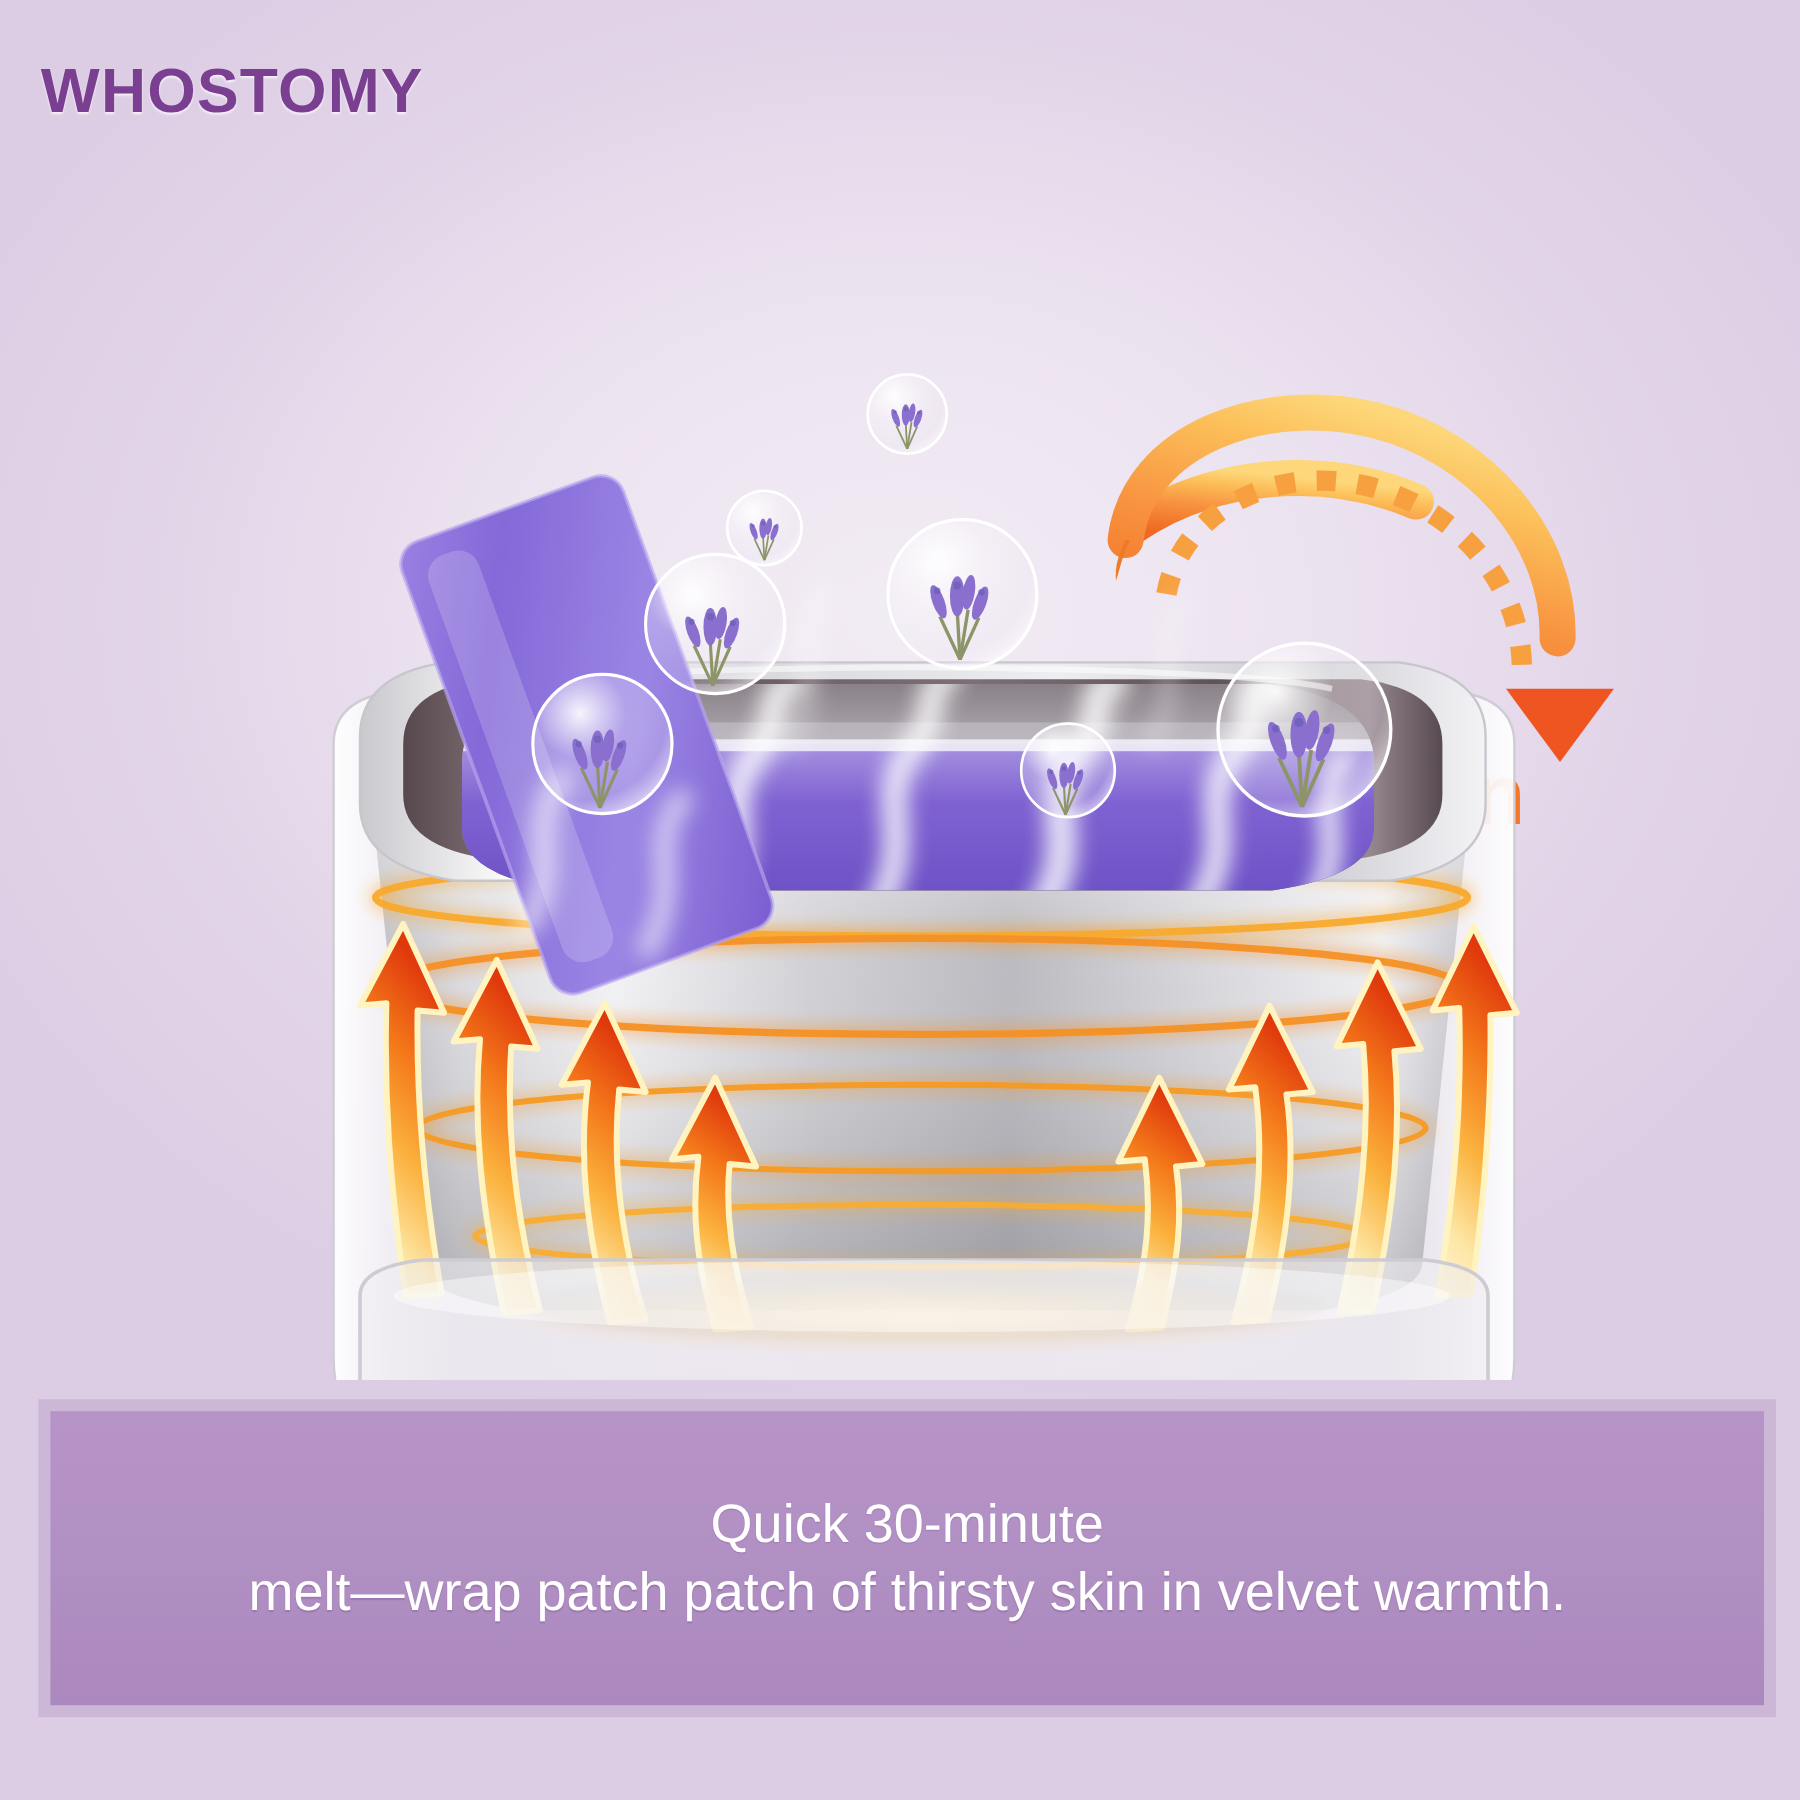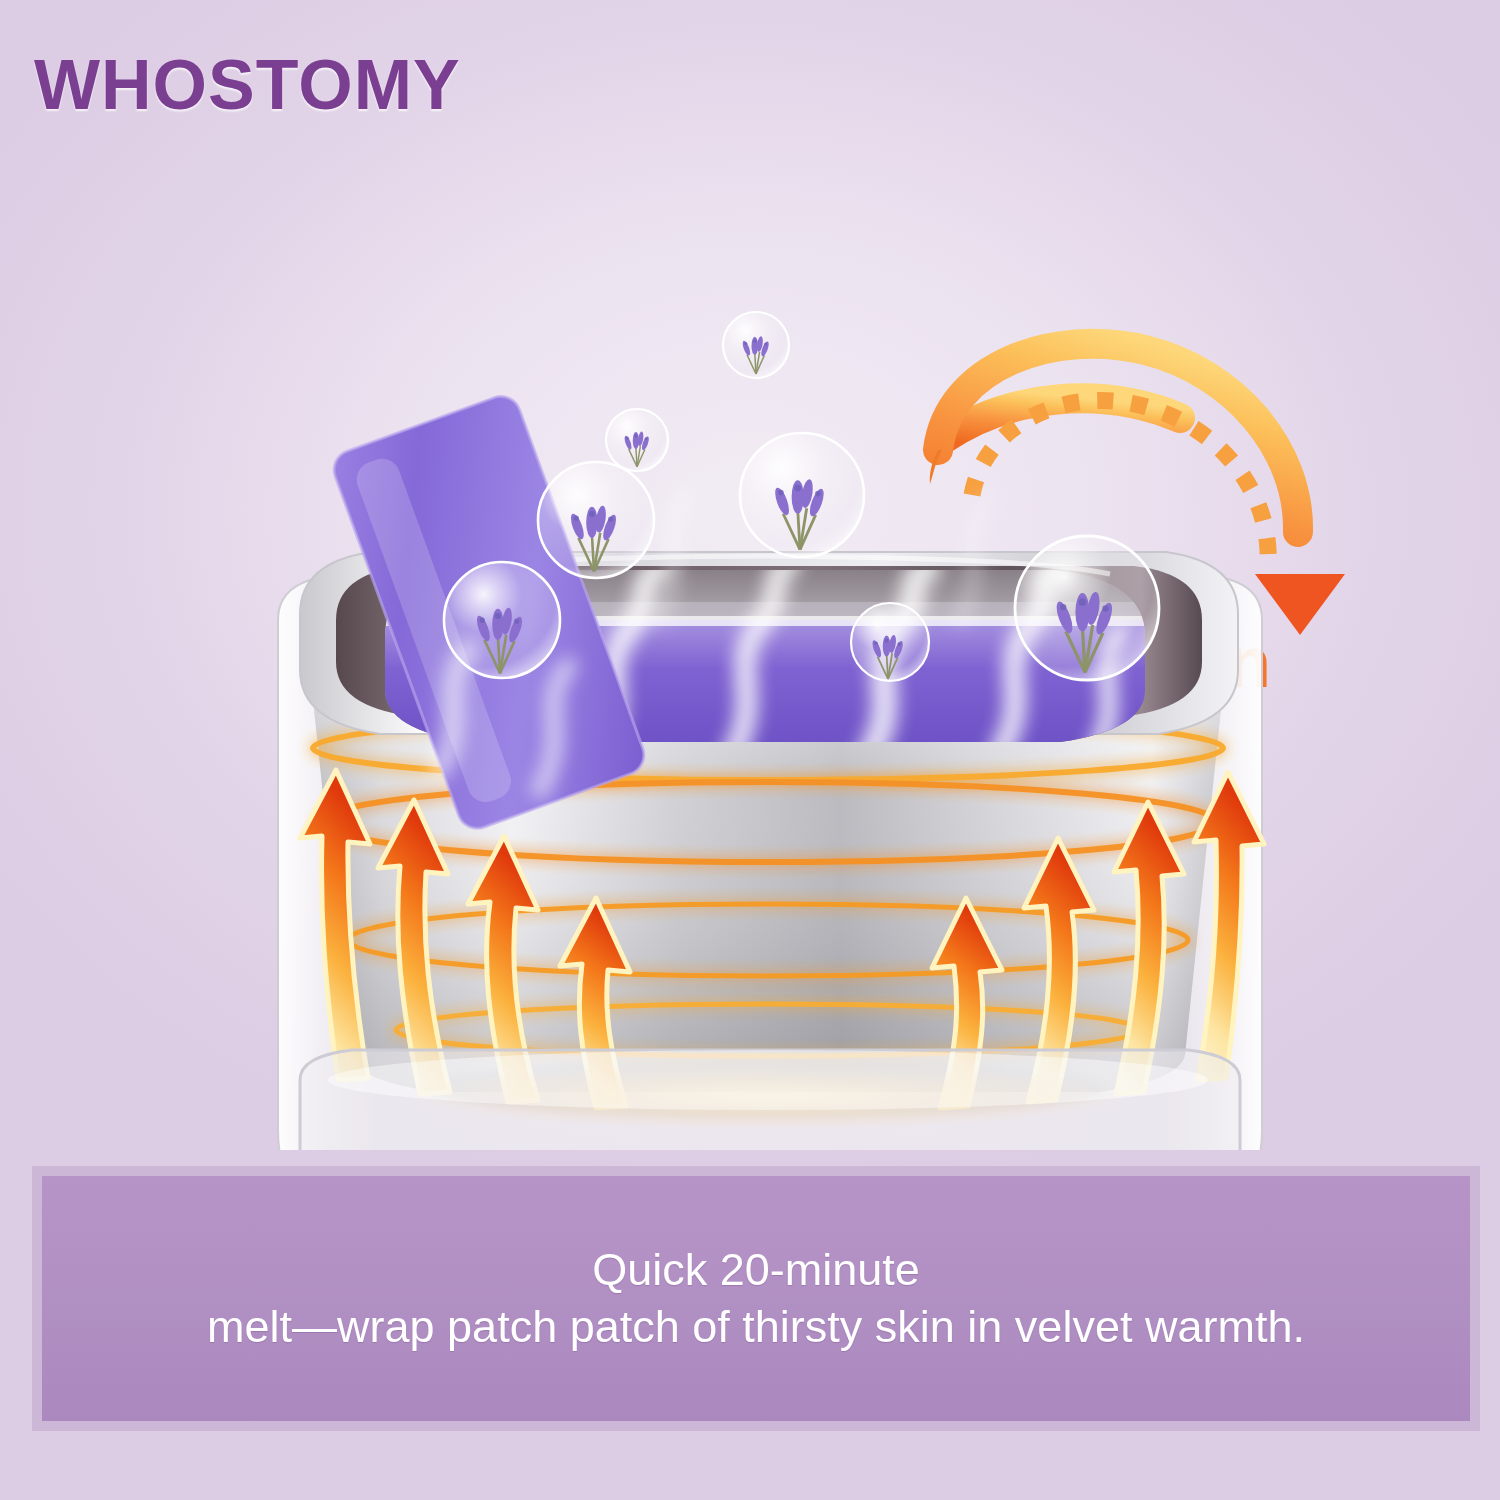--- a/index.html
+++ b/index.html
@@ -20,21 +20,21 @@
     background:
       radial-gradient(ellipse 900px 700px at 50% 34%, #f2ecf4 0%, #ece3f0 38%, #e2d4e8 70%, #dccce4 100%);
     overflow: hidden;
   }
 
   
   #brand {
     position: absolute;
     left: 34px;
     top: 50px;
-    font-size: 70px;
+    font-size: 52px;
     font-weight: bold;
     letter-spacing: 1px;
     color: #7b3f92;
     text-shadow: 0 2px 2px rgba(255,255,255,0.75);
     line-height: 1;
   }
 
   
   #stage {
     position: absolute;
@@ -499,19 +499,19 @@
       <g filter="url(#fSteam)" opacity="0.30">
         <path d="M660,470 C690,410 656,386 686,346" stroke="#ffffff" stroke-width="16" fill="none" stroke-linecap="round"></path>
         <path d="M960,470 C990,418 956,392 986,352" stroke="#ffffff" stroke-width="14" fill="none" stroke-linecap="round"></path>
       </g>
     </svg>
   </div>
 
   <div id="caption-band">
     <div id="caption-inner">
       <div id="caption-text">
-        <span id="caption-line1">Quick 20-minute</span>
+        <span id="caption-line1">Quick 30-minute</span>
         <span id="caption-line2">melt—wrap patch patch of thirsty skin in velvet warmth.</span>
       </div>
     </div>
   </div>
 
 </div>
 
 </body></html>

